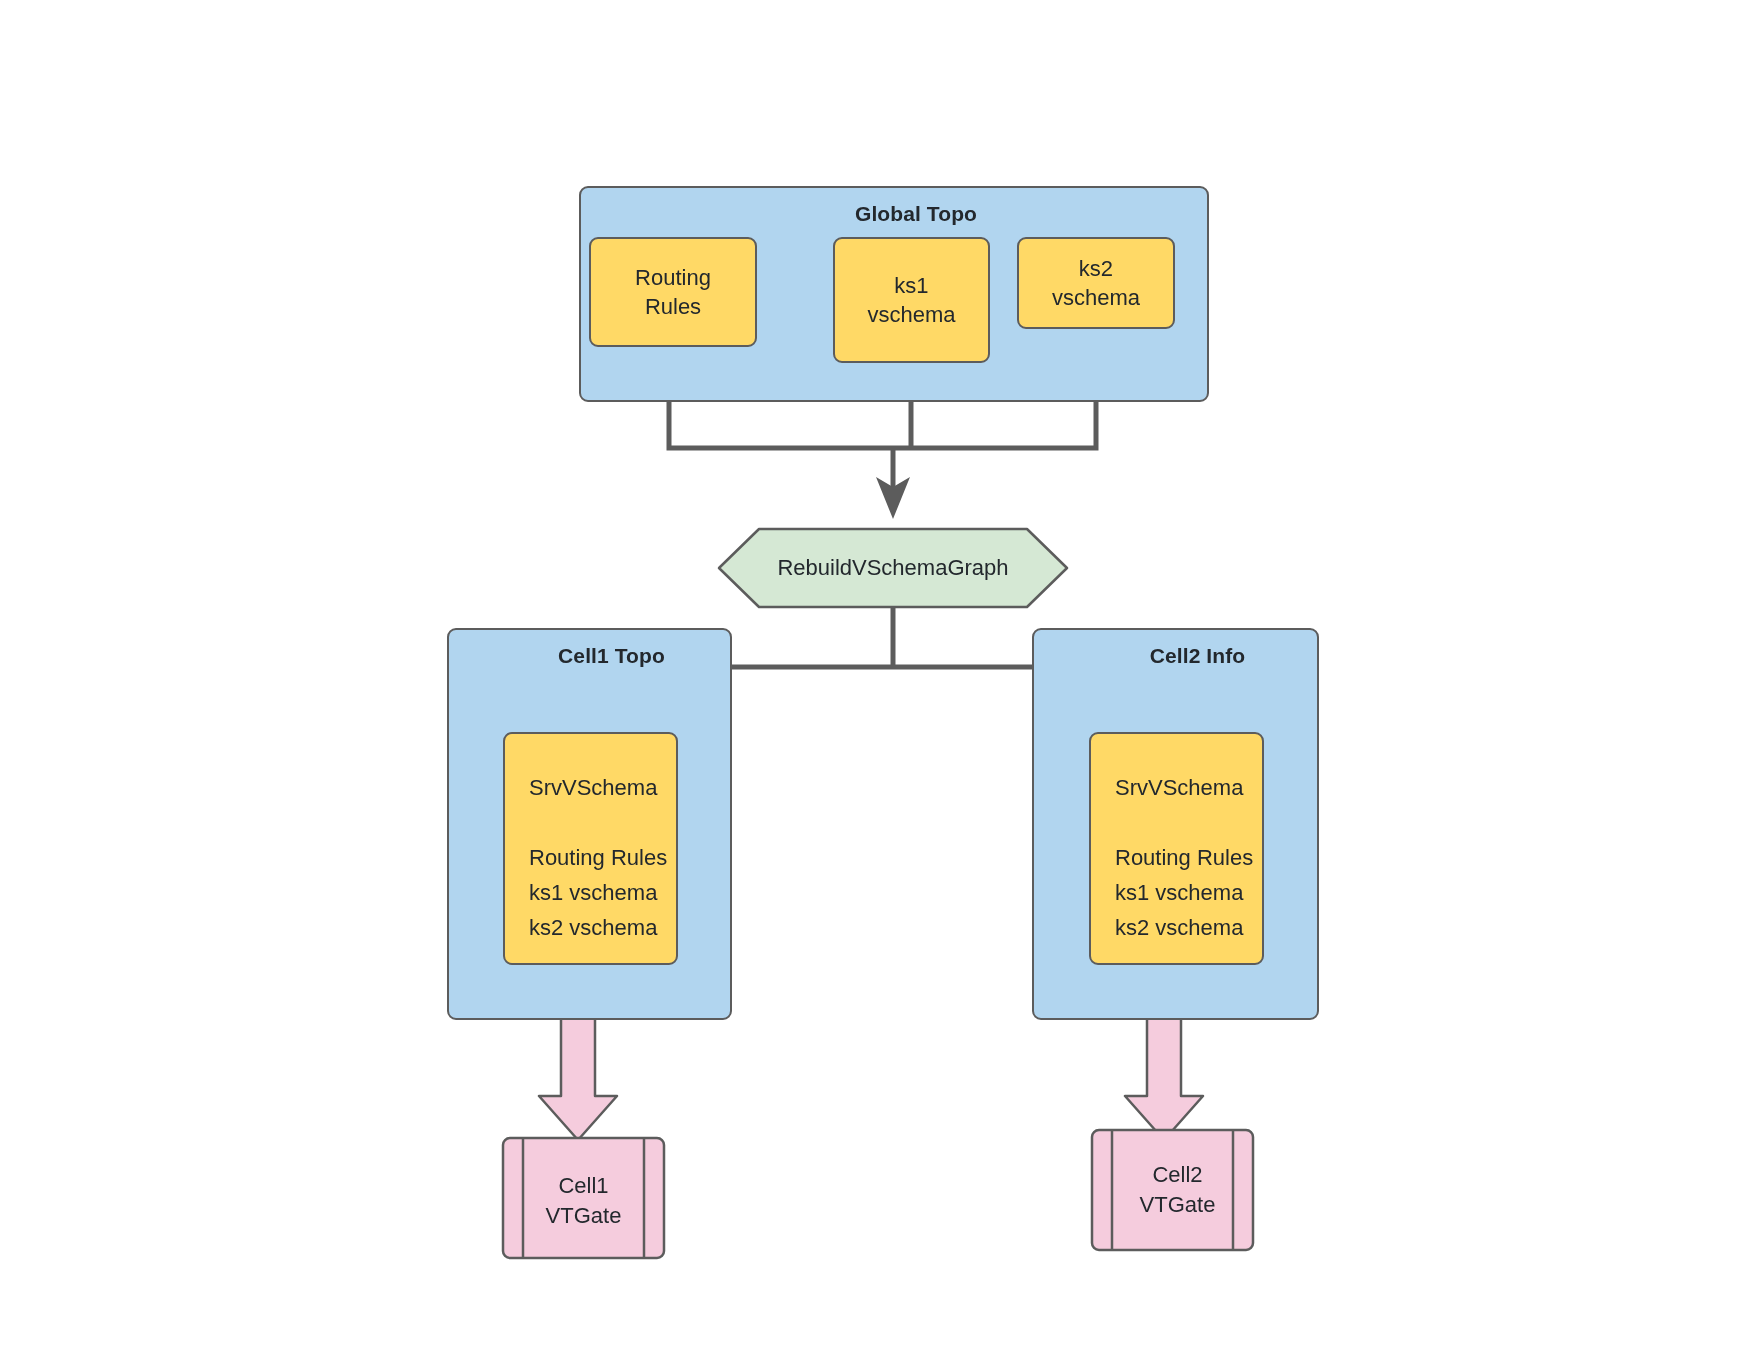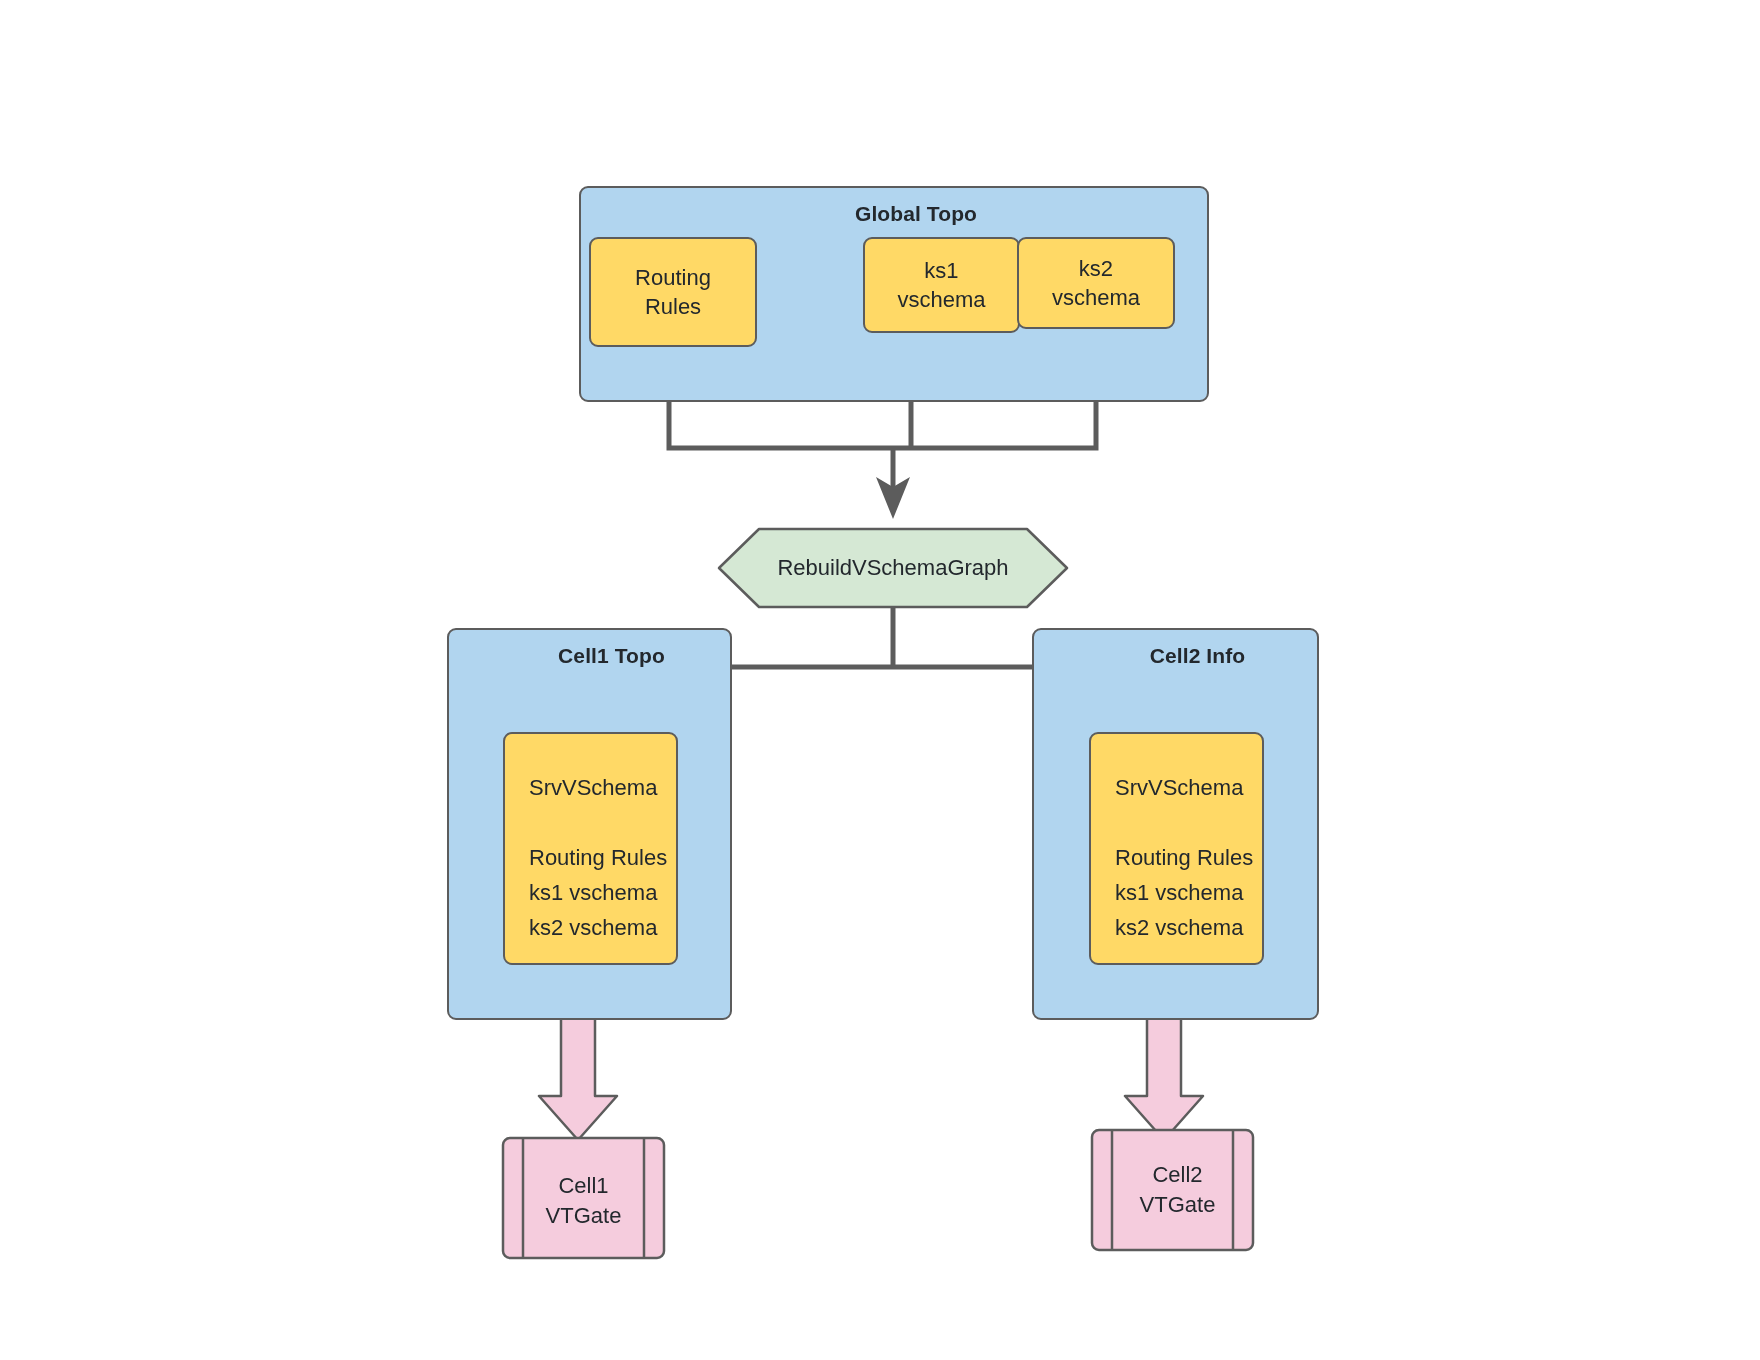--- a/index.html
+++ b/index.html
@@ -89,21 +89,21 @@
 
   <div class="node container-box" style="left:579px;top:186px;width:630px;height:216px;">
     <div class="container-title">Global Topo</div>
   </div>
 
   <div class="node yellow-box" style="left:589px;top:237px;width:168px;height:110px;">
     <span class="lbl">Routing
 Rules</span>
   </div>
 
-  <div class="node yellow-box" style="left:833px;top:237px;width:157px;height:96px;margin-left:30px;">
+  <div class="node yellow-box" style="left:833px;top:237px;width:157px;height:126px;">
     <span class="lbl">ks1
 vschema</span>
   </div>
 
   <div class="node yellow-box" style="left:1017px;top:237px;width:158px;height:92px;">
     <span class="lbl">ks2
 vschema</span>
   </div>
 
   <div class="hexagon-wrap" style="left:717px;top:527px;width:352px;height:82px;">

